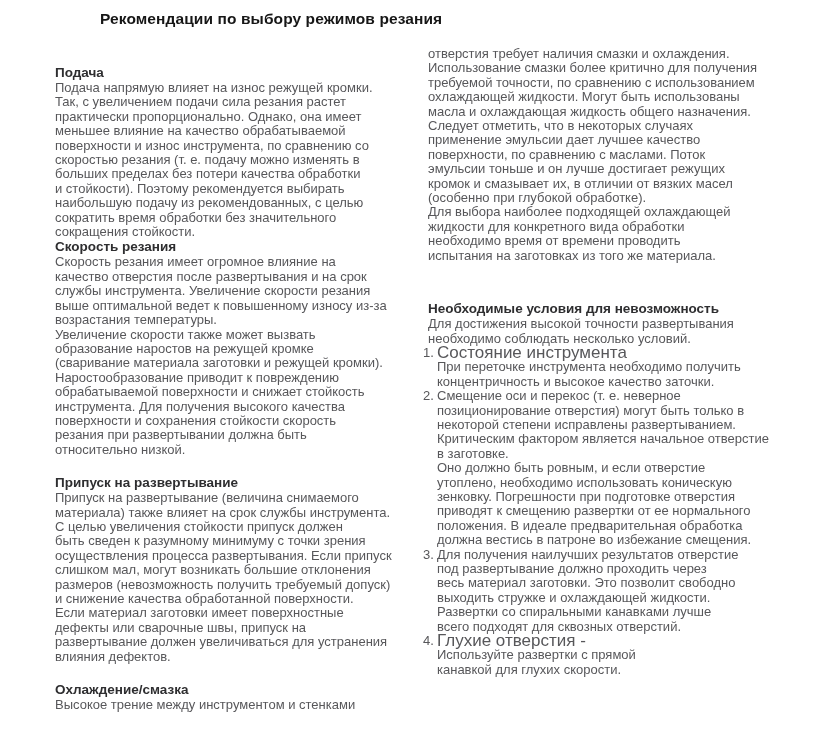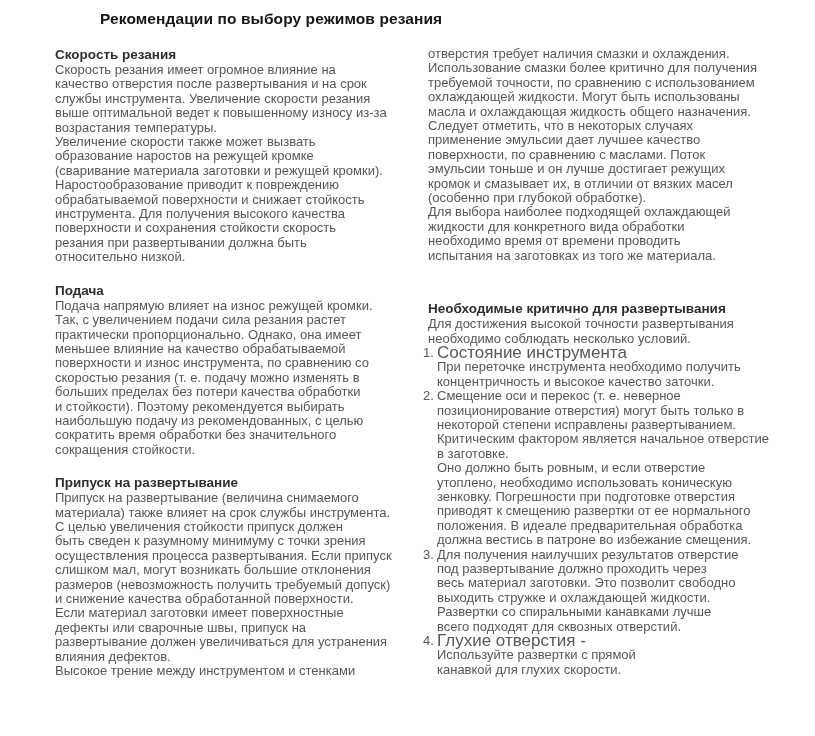--- a/index.html
+++ b/index.html
@@ -85,67 +85,68 @@
 </head>
 <body>
 
 <div class="page">
 
   <div class="doc-title">Рекомендации по выбору режимов резания</div>
 
   <div class="columns">
 
     <div class="col-left">
+      <div>
+        <div class="sec-heading">Подача</div>
+        <div class="body-text">Подача напрямую влияет на износ режущей кромки.
+Так, с увеличением подачи сила резания растет
+практически пропорционально. Однако, она имеет
+меньшее влияние на качество обрабатываемой
+поверхности и износ инструмента, по сравнению со
+скоростью резания (т. е. подачу можно изменять в
+больших пределах без потери качества обработки
+и стойкости). Поэтому рекомендуется выбирать
+наибольшую подачу из рекомендованных, с целью
+сократить время обработки без значительного
+сокращения стойкости.</div>
+      </div>
       <div>
         <div class="sec-heading first">Скорость резания</div>
         <div class="body-text">Скорость резания имеет огромное влияние на
 качество отверстия после развертывания и на срок
 службы инструмента. Увеличение скорости резания
 выше оптимальной ведет к повышенному износу из-за
 возрастания температуры.
 Увеличение скорости также может вызвать
 образование наростов на режущей кромке
 (сваривание материала заготовки и режущей кромки).
 Наростообразование приводит к повреждению
 обрабатываемой поверхности и снижает стойкость
 инструмента. Для получения высокого качества
 поверхности и сохранения стойкости скорость
 резания при развертывании должна быть
 относительно низкой.</div>
       </div>
       <div>
-        <div class="sec-heading">Подача</div>
-        <div class="body-text">Подача напрямую влияет на износ режущей кромки.
-Так, с увеличением подачи сила резания растет
-практически пропорционально. Однако, она имеет
-меньшее влияние на качество обрабатываемой
-поверхности и износ инструмента, по сравнению со
-скоростью резания (т. е. подачу можно изменять в
-больших пределах без потери качества обработки
-и стойкости). Поэтому рекомендуется выбирать
-наибольшую подачу из рекомендованных, с целью
-сократить время обработки без значительного
-сокращения стойкости.</div>
-      </div>
-      <div>
         <div class="sec-heading">Припуск на развертывание</div>
         <div class="body-text">Припуск на развертывание (величина снимаемого
 материала) также влияет на срок службы инструмента.
 С целью увеличения стойкости припуск должен
 быть сведен к разумному минимуму с точки зрения
 осуществления процесса развертывания. Если припуск
 слишком мал, могут возникать большие отклонения
 размеров (невозможность получить требуемый допуск)
 и снижение качества обработанной поверхности.
 Если материал заготовки имеет поверхностные
 дефекты или сварочные швы, припуск на
 развертывание должен увеличиваться для устранения
 влияния дефектов.</div>
       </div>
       <div>
+        <div class="sec-heading">Охлаждение/смазка</div>
         <div class="body-text">Высокое трение между инструментом и стенками</div>
       </div>
     </div>
 
     <div class="col-right">
       <div class="body-text">отверстия требует наличия смазки и охлаждения.
 Использование смазки более критично для получения
 требуемой точности, по сравнению с использованием
 охлаждающей жидкости. Могут быть использованы
 масла и охлаждающая жидкость общего назначения.
@@ -154,21 +155,21 @@
 поверхности, по сравнению с маслами. Поток
 эмульсии тоньше и он лучше достигает режущих
 кромок и смазывает их, в отличии от вязких масел
 (особенно при глубокой обработке).
 Для выбора наиболее подходящей охлаждающей
 жидкости для конкретного вида обработки
 необходимо время от времени проводить
 испытания на заготовках из того же материала.</div>
 
       <div>
-        <div class="sec-heading req">Необходимые критично для развертывания</div>
+        <div class="sec-heading req">Необходимые условия для невозможность</div>
         <div class="body-text">Для достижения высокой точности развертывания
 необходимо соблюдать несколько условий.</div>
 
         <div class="num-list">
 
           <div class="num-item">
             <span class="num">1.</span>
             <div class="item-text">
               <div class="item-title">Состояние инструмента</div>
               <div class="body-text">При переточке инструмента необходимо получить

